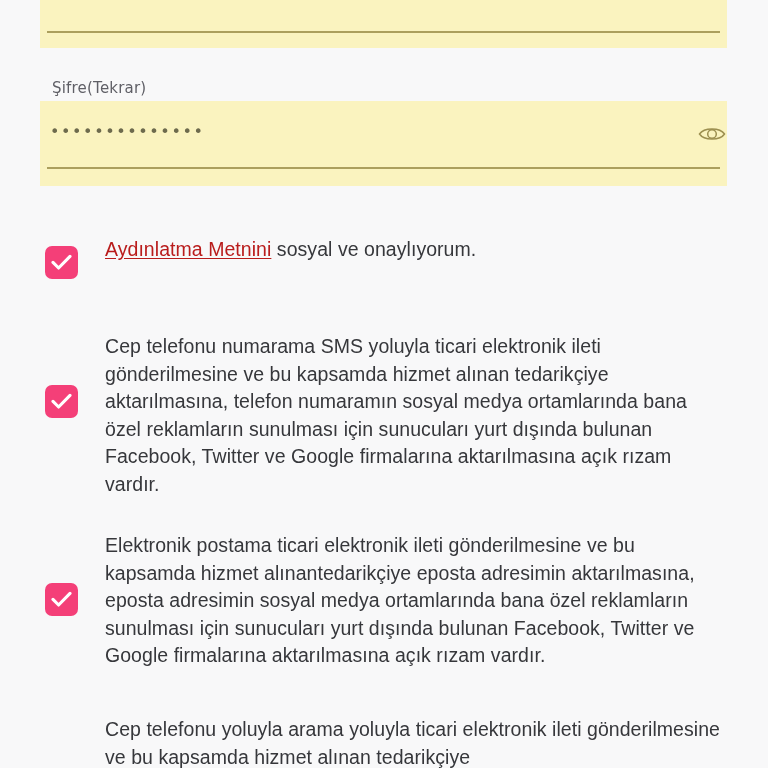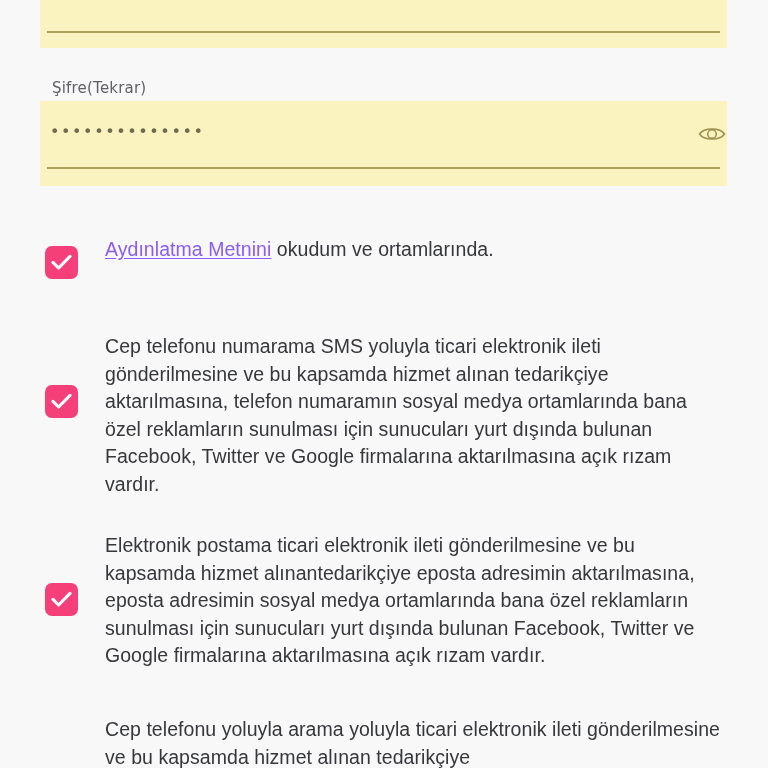--- a/index.html
+++ b/index.html
@@ -117,21 +117,21 @@
     position: absolute;
     left: 105px;
     width: 622px;
     color: #36373b;
     font-size: 19.5px;
     line-height: 27.5px;
     letter-spacing: 0.05px;
   }
 
   .consent-link {
-    color: #8b5cf6;
+    color: #b91c1c;
     text-decoration: underline;
     text-underline-offset: 2px;
     cursor: pointer;
   }
 
   
   #row-aydinlatma .checkbox { left: 45px; top: 238px; }
   #row-aydinlatma .consent-text { top: 228px; }
 
   #row-sms .checkbox { left: 45px; top: 377px; }
@@ -166,21 +166,21 @@
       <circle cx="15" cy="12" r="4.3" stroke="#9c8f50" stroke-width="1.5" fill="none"></circle>
     </svg>
   </div>
 
   <div class="consent-row" id="row-aydinlatma">
     <div class="checkbox">
       <svg width="21" height="17" viewBox="0 0 21 17">
         <path d="M2 8.4 L7.6 14 L19 2.4" stroke="#ffffff" stroke-width="3.1" fill="none" stroke-linecap="round" stroke-linejoin="round"></path>
       </svg>
     </div>
-    <div class="consent-text"><span class="consent-link">Aydınlatma Metnini</span><span> okudum ve ortamlarında.</span></div>
+    <div class="consent-text"><span class="consent-link">Aydınlatma Metnini</span><span> sosyal ve onaylıyorum.</span></div>
   </div>
 
   <div class="consent-row" id="row-sms">
     <div class="checkbox">
       <svg width="21" height="17" viewBox="0 0 21 17">
         <path d="M2 8.4 L7.6 14 L19 2.4" stroke="#ffffff" stroke-width="3.1" fill="none" stroke-linecap="round" stroke-linejoin="round"></path>
       </svg>
     </div>
     <div class="consent-text">Cep telefonu numarama SMS yoluyla ticari elektronik ileti gönderilmesine ve bu kapsamda hizmet alınan tedarikçiye aktarılmasına, telefon numaramın sosyal medya ortamlarında bana özel reklamların sunulması için sunucuları yurt dışında bulunan Facebook, Twitter ve Google firmalarına aktarılmasına açık rızam vardır.</div>
   </div>

